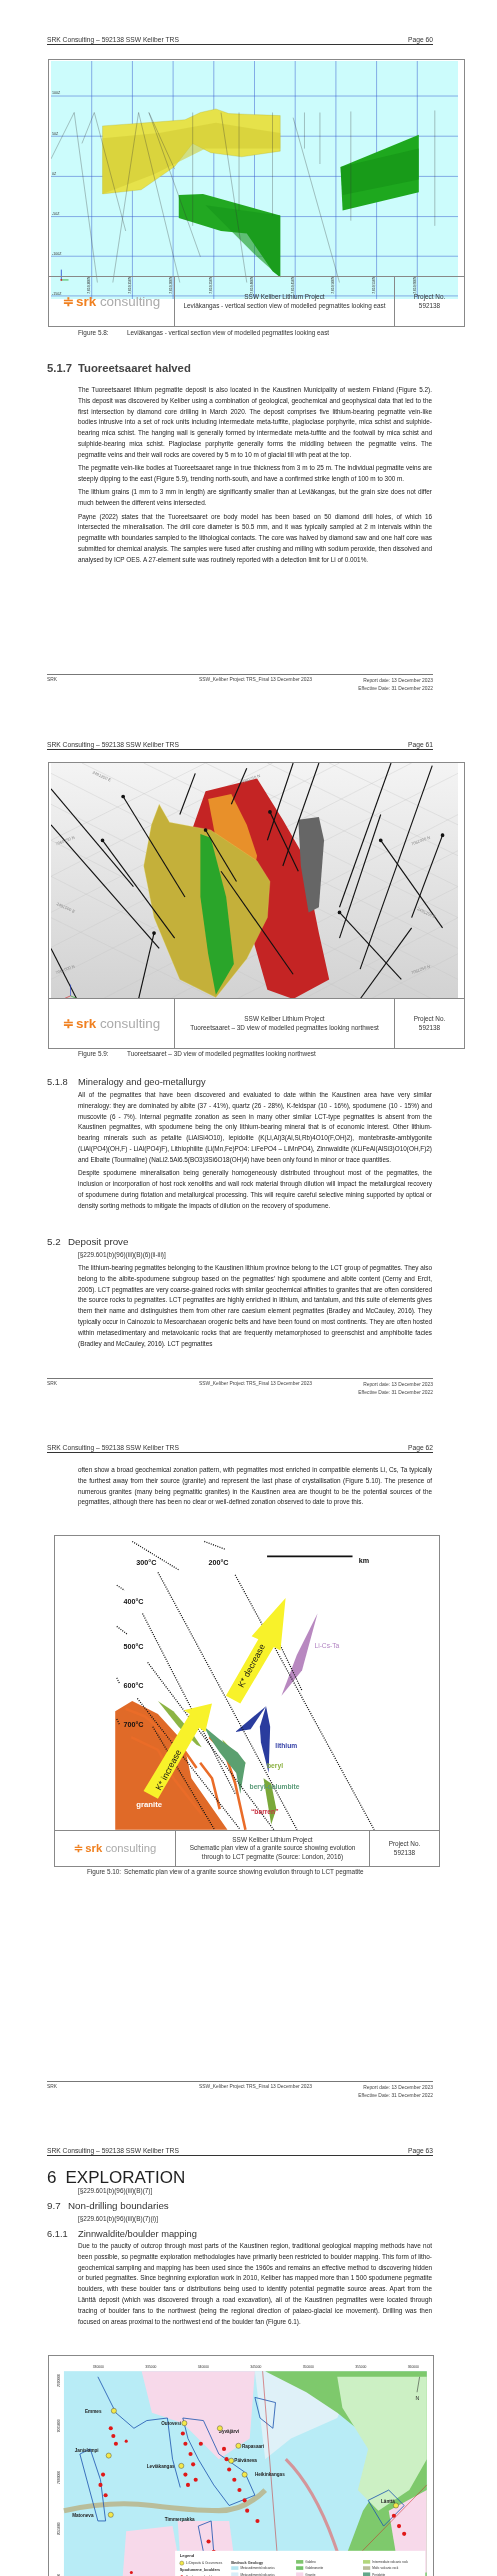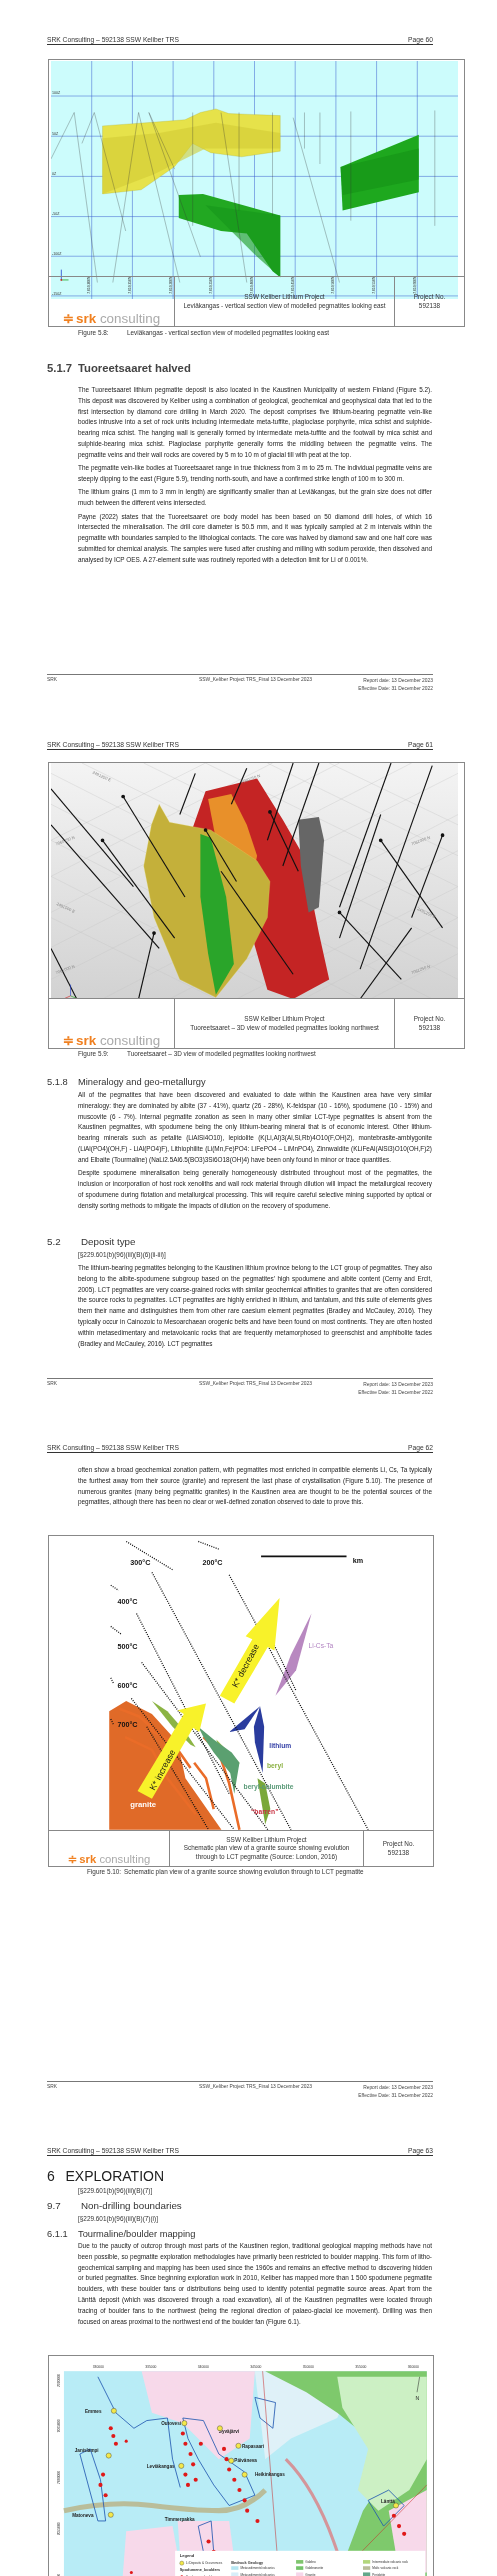--- a/index.html
+++ b/index.html
@@ -10,28 +10,28 @@
   .hdr .r{position:absolute;right:0;bottom:1.5px;}
   .ftr{position:absolute;left:47px;width:386px;border-top:1px solid #777;font-size:4.9px;color:#444;height:18.5px;}
   .ftr .a{position:absolute;left:0;top:1.5px;}
   .ftr .b{position:absolute;left:152px;top:1.5px;}
   .ftr .c{position:absolute;right:0;top:1.5px;text-align:right;line-height:8.2px;}
   .para{position:absolute;left:78px;width:354px;font-size:6.4px;line-height:10.8px;text-align:justify;color:#222;}
   .para p{margin:0 0 2.6px 0;}
   .h3{position:absolute;left:47px;font-size:9.3px;color:#333;}
   .h3 .n{display:inline-block;width:31px;}
   .h2{position:absolute;left:47px;font-size:9.8px;color:#333;}
-  .h2 .n{display:inline-block;width:34px;}
-  .h1{position:absolute;left:47px;font-size:14px;color:#222;}
+  .h2 .n{display:inline-block;width:21px;}
+  .h1{position:absolute;left:47px;font-size:17px;color:#222;}
   .h1 .n{display:inline-block;width:18.5px;}
   .h3b{position:absolute;left:47px;font-size:11.3px;font-weight:bold;color:#444;}
   .ref{position:absolute;left:78px;font-size:6.4px;color:#333;}
   .frame{position:absolute;border:0.8px solid #888;background:#fff;}
   .capbox{position:absolute;left:0;right:0;bottom:0;border-top:0.8px solid #888;display:flex;font-size:6.4px;color:#333;text-align:center;}
-  .capbox .logo{width:125px;border-right:0.8px solid #888;display:flex;align-items:flex-end;justify-content:center;}
+  .capbox .logo{width:125px;border-right:0.8px solid #888;display:flex;align-items:center;justify-content:center;}
   .capbox .mid{flex:1;border-right:0.8px solid #888;display:flex;flex-direction:column;justify-content:center;line-height:8.2px;padding:0 4.1px;}
   .capbox .proj{width:69px;display:flex;flex-direction:column;justify-content:center;line-height:8.2px;}
   .srk{font-size:13.4px;white-space:nowrap;}
   .srk .w{color:#f08020;font-weight:bold;}
   .srk .c{color:#aaa;}
   .srk .mark{color:#f08020;font-weight:bold;margin-right:2.1px;}
   .caption{position:absolute;left:78px;font-size:6.4px;color:#333;}
   .caption .lab{display:inline-block;width:49px;}
 </style>
 </head>
@@ -226,41 +226,41 @@
   </div>
 </div>
 <div class="caption" style="top:1050px"><span class="lab">Figure 5.9:</span><span>Tuoreetsaaret – 3D view of modelled pegmatites looking northwest</span></div>
 
 <div class="h3" style="top:1077px"><span class="n">5.1.8</span><span>Mineralogy and geo-metallurgy</span></div>
 <div class="para" style="top:1090px">
   <p>All of the pegmatites that have been discovered and evaluated to date within the Kaustinen area have very similar mineralogy: they are dominated by albite (37 - 41%), quartz (26 - 28%), K-feldspar (10 - 16%), spodumene (10 - 15%) and muscovite (6 - 7%). Internal pegmatite zonation as seen in many other similar LCT-type pegmatites is absent from the Kaustinen pegmatites, with spodumene being the only lithium-bearing mineral that is of economic interest. Other lithium-bearing minerals such as petalite (LiAlSi4O10), lepidolite (K(Li,Al)3(Al,Si,Rb)4O10(F,OH)2), montebrasite-amblygonite (LiAl(PO4)(OH,F) - LiAl(PO4)F), Lithiophilite (Li(Mn,Fe)PO4: LiFePO4 – LiMnPO4), Zinnwaldite (KLiFeAl(AlSi3)O10(OH,F)2) and Elbaite (Tourmaline) (NaLi2.5Al6.5(BO3)3Si6O18(OH)4) have been only found in minor or trace quantities.</p>
   <p>Despite spodumene mineralisation being generally homogeneously distributed throughout most of the pegmatites, the inclusion or incorporation of host rock xenoliths and wall rock material through dilution will impact the metallurgical recovery of spodumene during flotation and metallurgical processing. This will require careful selective mining supported by optical or density sorting methods to mitigate the impacts of dilution on the recovery of spodumene.</p>
 </div>
 
-<div class="h2" style="top:1236px"><span class="n">5.2</span><span>Deposit type</span></div>
+<div class="h2" style="top:1236px"><span class="n">5.2</span><span>Deposit prove</span></div>
 <div class="ref" style="top:1251px">[§229.601(b)(96)(iii)(B)(6)(ii-iii)]</div>
 <div class="para" style="top:1263px">
     <p>The lithium-bearing pegmatites belonging to the Kaustinen lithium province belong to the LCT group of pegmatites. They also belong to the albite-spodumene subgroup based on the pegmatites’ high spodumene and albite content (Cerny and Ercit, 2005). LCT pegmatites are very coarse-grained rocks with similar geochemical affinities to granites that are often considered the source rocks to pegmatites. LCT pegmatites are highly enriched in lithium, and tantalum, and this suite of elements gives them their name and distinguishes them from other rare caesium element pegmatites (Bradley and McCauley, 2016). They typically occur in Cainozoic to Mesoarchaean orogenic belts and have been found on most continents. They are often hosted within metasedimentary and metavolcanic rocks that are frequently metamorphosed to greenschist and amphibolite facies (Bradley and McCauley, 2016). LCT pegmatites</p>
   </div>
 
 <div class="ftr" style="top:1378px">
   <span class="a">SRK</span>
   <span class="b">SSW_Keliber Project TRS_Final 13 December 2023</span>
   <span class="c"><span>Report date: 13 December 2023</span><br><span>Effective Date: 31 December 2022</span></span>
 </div>
 
 <div class="hdr" style="top:1441px">
   <span class="l">SRK Consulting – 592138 SSW Keliber TRS</span>
   <span class="r">Page 62</span>
 </div>
 <div class="para" style="top:1465px">
     <p>often show a broad geochemical zonation pattern, with pegmatites most enriched in compatible elements Li, Cs, Ta typically the furthest away from their source (granite) and represent the last phase of crystallisation (Figure 5.10). The presence of numerous granites (many being pegmatitic granites) in the Kaustinen area are thought to be the potential sources of the pegmatites, although there has been no clear or well-defined zonation observed to date to prove this.</p>
   </div>
 
-<div class="frame" style="left:48px;top:1535px;width:384px;height:330px">
+<div class="frame" style="left:54px;top:1535px;width:384px;height:330px">
   <svg class="abs" style="left:0;top:0" width="384" height="294" viewBox="0 0 746 570">
     <rect width="746" height="570" fill="#fff"></rect>
     <polygon points="117,340 117,570 335,570 265,470 250,400 200,345 150,320" fill="#e06a28"></polygon>
     <g fill="none" stroke="#ea6c28" stroke-width="5">
       <polyline points="137,335 175,350 210,380"></polyline>
         <polyline points="148,390 200,415 230,470 285,540"></polyline>
       <polyline points="300,390 330,420 350,480 370,570"></polyline>
         <polyline points="282,440 305,470 320,530"></polyline>
         <polyline points="195,375 240,400 275,450"></polyline>
     </g>
@@ -337,21 +337,21 @@
 
 <div class="hdr" style="top:2144px">
   <span class="l">SRK Consulting – 592138 SSW Keliber TRS</span>
   <span class="r">Page 63</span>
 </div>
 
 <div class="h1" style="top:2168px"><span class="n">6</span><span>EXPLORATION</span></div>
 <div class="ref" style="top:2187px">[§229.601(b)(96)(iii)(B)(7)]</div>
 <div class="h2" style="top:2200px"><span class="n">9.7</span><span>Non-drilling boundaries</span></div>
 <div class="ref" style="top:2215px">[§229.601(b)(96)(iii)(B)(7)(i)]</div>
-<div class="h3" style="top:2229px"><span class="n">6.1.1</span><span>Tourmaline/boulder mapping</span></div>
+<div class="h3" style="top:2229px"><span class="n">6.1.1</span><span>Zinnwaldite/boulder mapping</span></div>
 <div class="para" style="top:2241px">
     <p>Due to the paucity of outcrop through most parts of the Kaustinen region, traditional geological mapping methods have not been possible, so pegmatite exploration methodologies have primarily been restricted to boulder mapping. This form of litho-geochemical sampling and mapping has been used since the 1960s and remains an effective method to discovering hidden or buried pegmatites. Since beginning exploration work in 2010, Keliber has mapped more than 1 500 spodumene pegmatite boulders, with these boulder fans or distributions being used to identify potential pegmatite source areas. Apart from the Länttä deposit (which was discovered through a road excavation), all of the Kaustinen pegmatites were located through tracing of boulder fans to the northwest (being the regional direction of palaeo-glacial ice movement). Drilling was then focused on areas proximal to the northwest end of the boulder fan (Figure 6.1).</p>
   </div>
 
 <div class="frame" style="left:48px;top:2355px;width:384px;height:318px">
   <svg class="abs" style="left:0;top:0" width="384" height="281" viewBox="0 0 746 545">
     <rect width="746" height="545" fill="#fff"></rect>
     <rect x="29" y="29" width="705" height="440" fill="#b8ecf6"></rect>
     <polygon points="180,29 400,29 390,160 330,200 260,130 200,110" fill="#f7d9ea"></polygon>
     <polygon points="400,29 600,29 560,120 470,160 420,200" fill="#dff1f8"></polygon>

